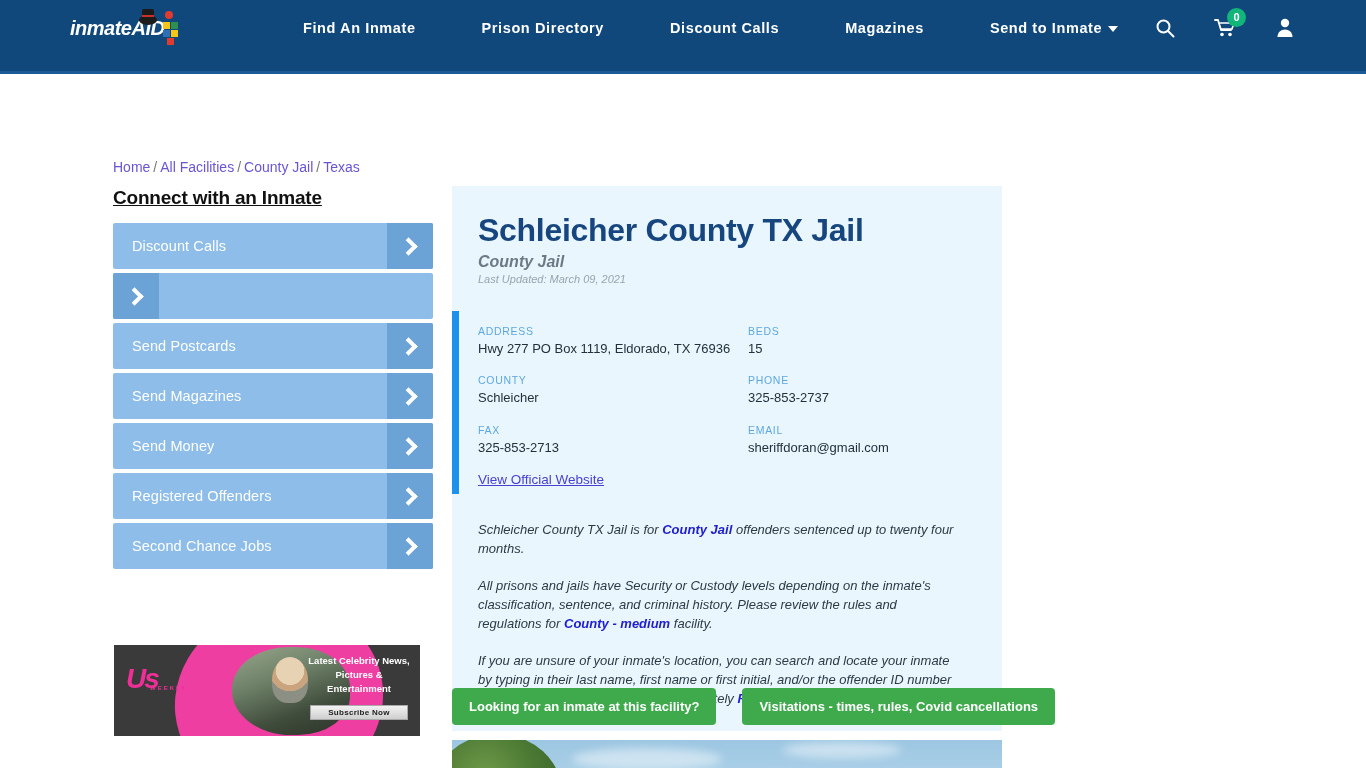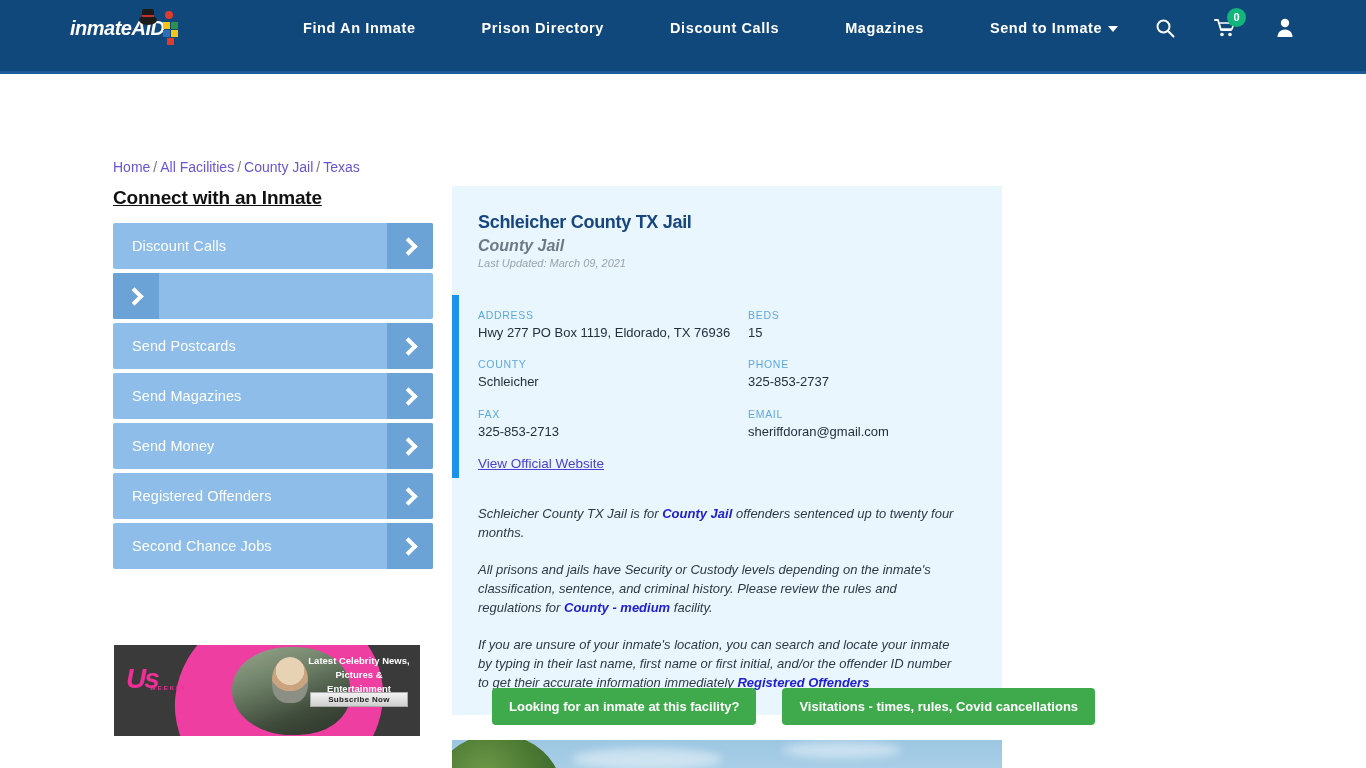--- a/index.html
+++ b/index.html
@@ -142,35 +142,35 @@
               border-radius: 48% 46% 44% 50%; overflow: hidden; }
   .ad-photo::after { content:""; position:absolute; left:40px; top:10px; width:36px; height:46px;
               background: radial-gradient(circle at 50% 30%, #e8d2b4 0 38%, #c9a47e 39% 55%, #8c8f84 56% 100%);
               border-radius: 50% 50% 40% 40%; }
   .ad-us { position: absolute; left: 12px; top: 20px; font-size: 28px; font-weight: bold;
            color: #ef2f97; letter-spacing: -2px; font-style: italic; line-height: 1; }
   .ad-weekly { position: absolute; left: 36px; top: 40px; font-size: 6px; color: #ef2f97;
                letter-spacing: 2px; font-weight: bold; }
   .ad-copy { position: absolute; right: 5px; top: 9px; width: 112px; text-align: center;
              color: #ffffff; font-size: 9.5px; font-weight: bold; line-height: 1.45; }
-  .ad-cta { position: absolute; right: 12px; bottom: 29px; width: 98px; height: 15px;
+  .ad-cta { position: absolute; right: 12px; bottom: 16px; width: 98px; height: 15px;
             background: linear-gradient(#f2f2f2,#cfcfcf); color: #222; font-size: 8px;
             font-weight: bold; display:flex; align-items:center; justify-content:center;
             letter-spacing:.3px; cursor:pointer; border:1px solid #aaa; }
 
   
   .panel {
     position: absolute; left: 452px; top: 112px;
     width: 550px;
     background: #e9f6fd;
     padding: 26px 0 0 0;
   }
   .panel-head { padding: 0 26px; }
   .panel-title {
-    font-size: 18px; font-weight: bold; color: #17467f;
+    font-size: 32px; font-weight: bold; color: #17467f;
     margin: 0 0 4px 0; letter-spacing: -0.3px;
   }
   .panel-sub {
     font-size: 16px; font-style: italic; font-weight: bold;
     color: #6d7a86; margin: 0 0 2px 0;
   }
   .panel-updated {
     font-size: 11px; font-style: italic; color: #9aa4ac; margin: 0;
   }
 
@@ -202,21 +202,21 @@
   .desc { padding: 0 44px 14px 26px; margin-top: 14px; }
   .desc p {
     font-size: 13px; font-style: italic; color: #2b3a45;
     line-height: 1.49; margin: 0 0 17px 0;
   }
   .desc p:last-child { margin-bottom: 8px; }
   .desc a { color: #2020cf; font-weight: bold; text-decoration: none; font-style: italic; }
 
   .cta-row {
     position: absolute; left: 452px; top: 614px;
-    width: 550px; display: flex; gap: 26px; padding-left: 40px;
+    width: 550px; display: flex; gap: 26px;
   }
   .cta-btn {
     background: #3eaa4c; color: #ffffff;
     font-size: 13px; font-weight: bold;
     padding: 11px 17px;
     border-radius: 4px; cursor: pointer;
     white-space: nowrap;
     border: none;
     font-family: "Liberation Sans", sans-serif;
   }

